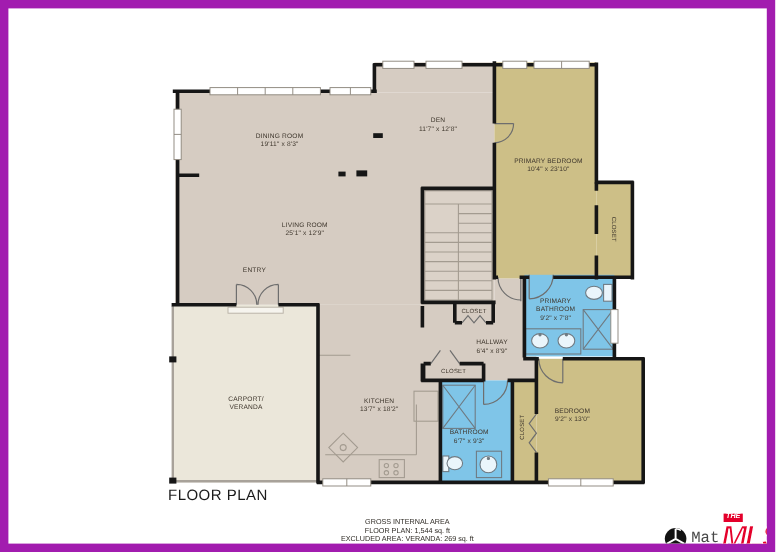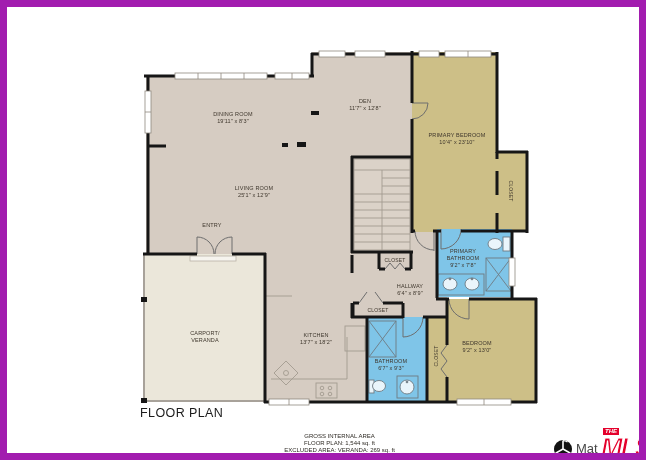--- a/index.html
+++ b/index.html
@@ -16,21 +16,21 @@
   .room-label.wrap34 .name{white-space:normal;width:34px;margin:0 auto;}
   .room-label.vert90{transform:translate(-50%,-50%) rotate(90deg);}
   .room-label.vert270{transform:translate(-50%,-50%) rotate(-90deg);}
   #plan-title{position:absolute;left:133px;top:399px;font-size:12.5px;color:#1b1b1b;
     letter-spacing:.4px;}
   #footer{position:absolute;left:240px;top:426px;width:185px;text-align:center;
     color:#2e2a24;font-size:6px;line-height:7.2px;}
   #footer .disclaimer{color:#b8b3ab;font-size:5.5px;}
   #brand{position:absolute;left:546px;top:421px;width:102px;height:38px;}
   #mp-icon{position:absolute;left:0;top:11px;}
-  #mp-prefix{position:absolute;left:23px;top:13px;font-size:13px;color:#474747;}
+  #mp-prefix{position:absolute;left:23px;top:13px;font-size:13px;color:#474747;font-family:Liberation Mono, monospace;}
   #mp-suffix{position:absolute;left:86px;top:32px;font-size:12px;color:#474747;z-index:1;}
   #mls{position:absolute;left:48px;top:0;width:54px;height:38px;z-index:2;}
   #mls .word{position:absolute;left:0;top:4px;font-size:26px;font-weight:bold;
     font-style:italic;color:#e4002b;letter-spacing:-2px;-webkit-text-stroke:1.1px #fff;
     text-shadow:1px 1px 0 #fff;}
   #mls .the{position:absolute;left:2px;top:0;background:#e4002b;color:#fff;
     font-size:6px;font-weight:bold;font-style:italic;padding:0 2px;line-height:7px;}
   #mls .com{position:absolute;right:2px;bottom:3px;background:#e4002b;color:#fff;
     font-size:5px;padding:0 2px;line-height:6px;}
   #mls .tm{position:absolute;right:-2px;top:7px;color:#999;font-size:5px;}

